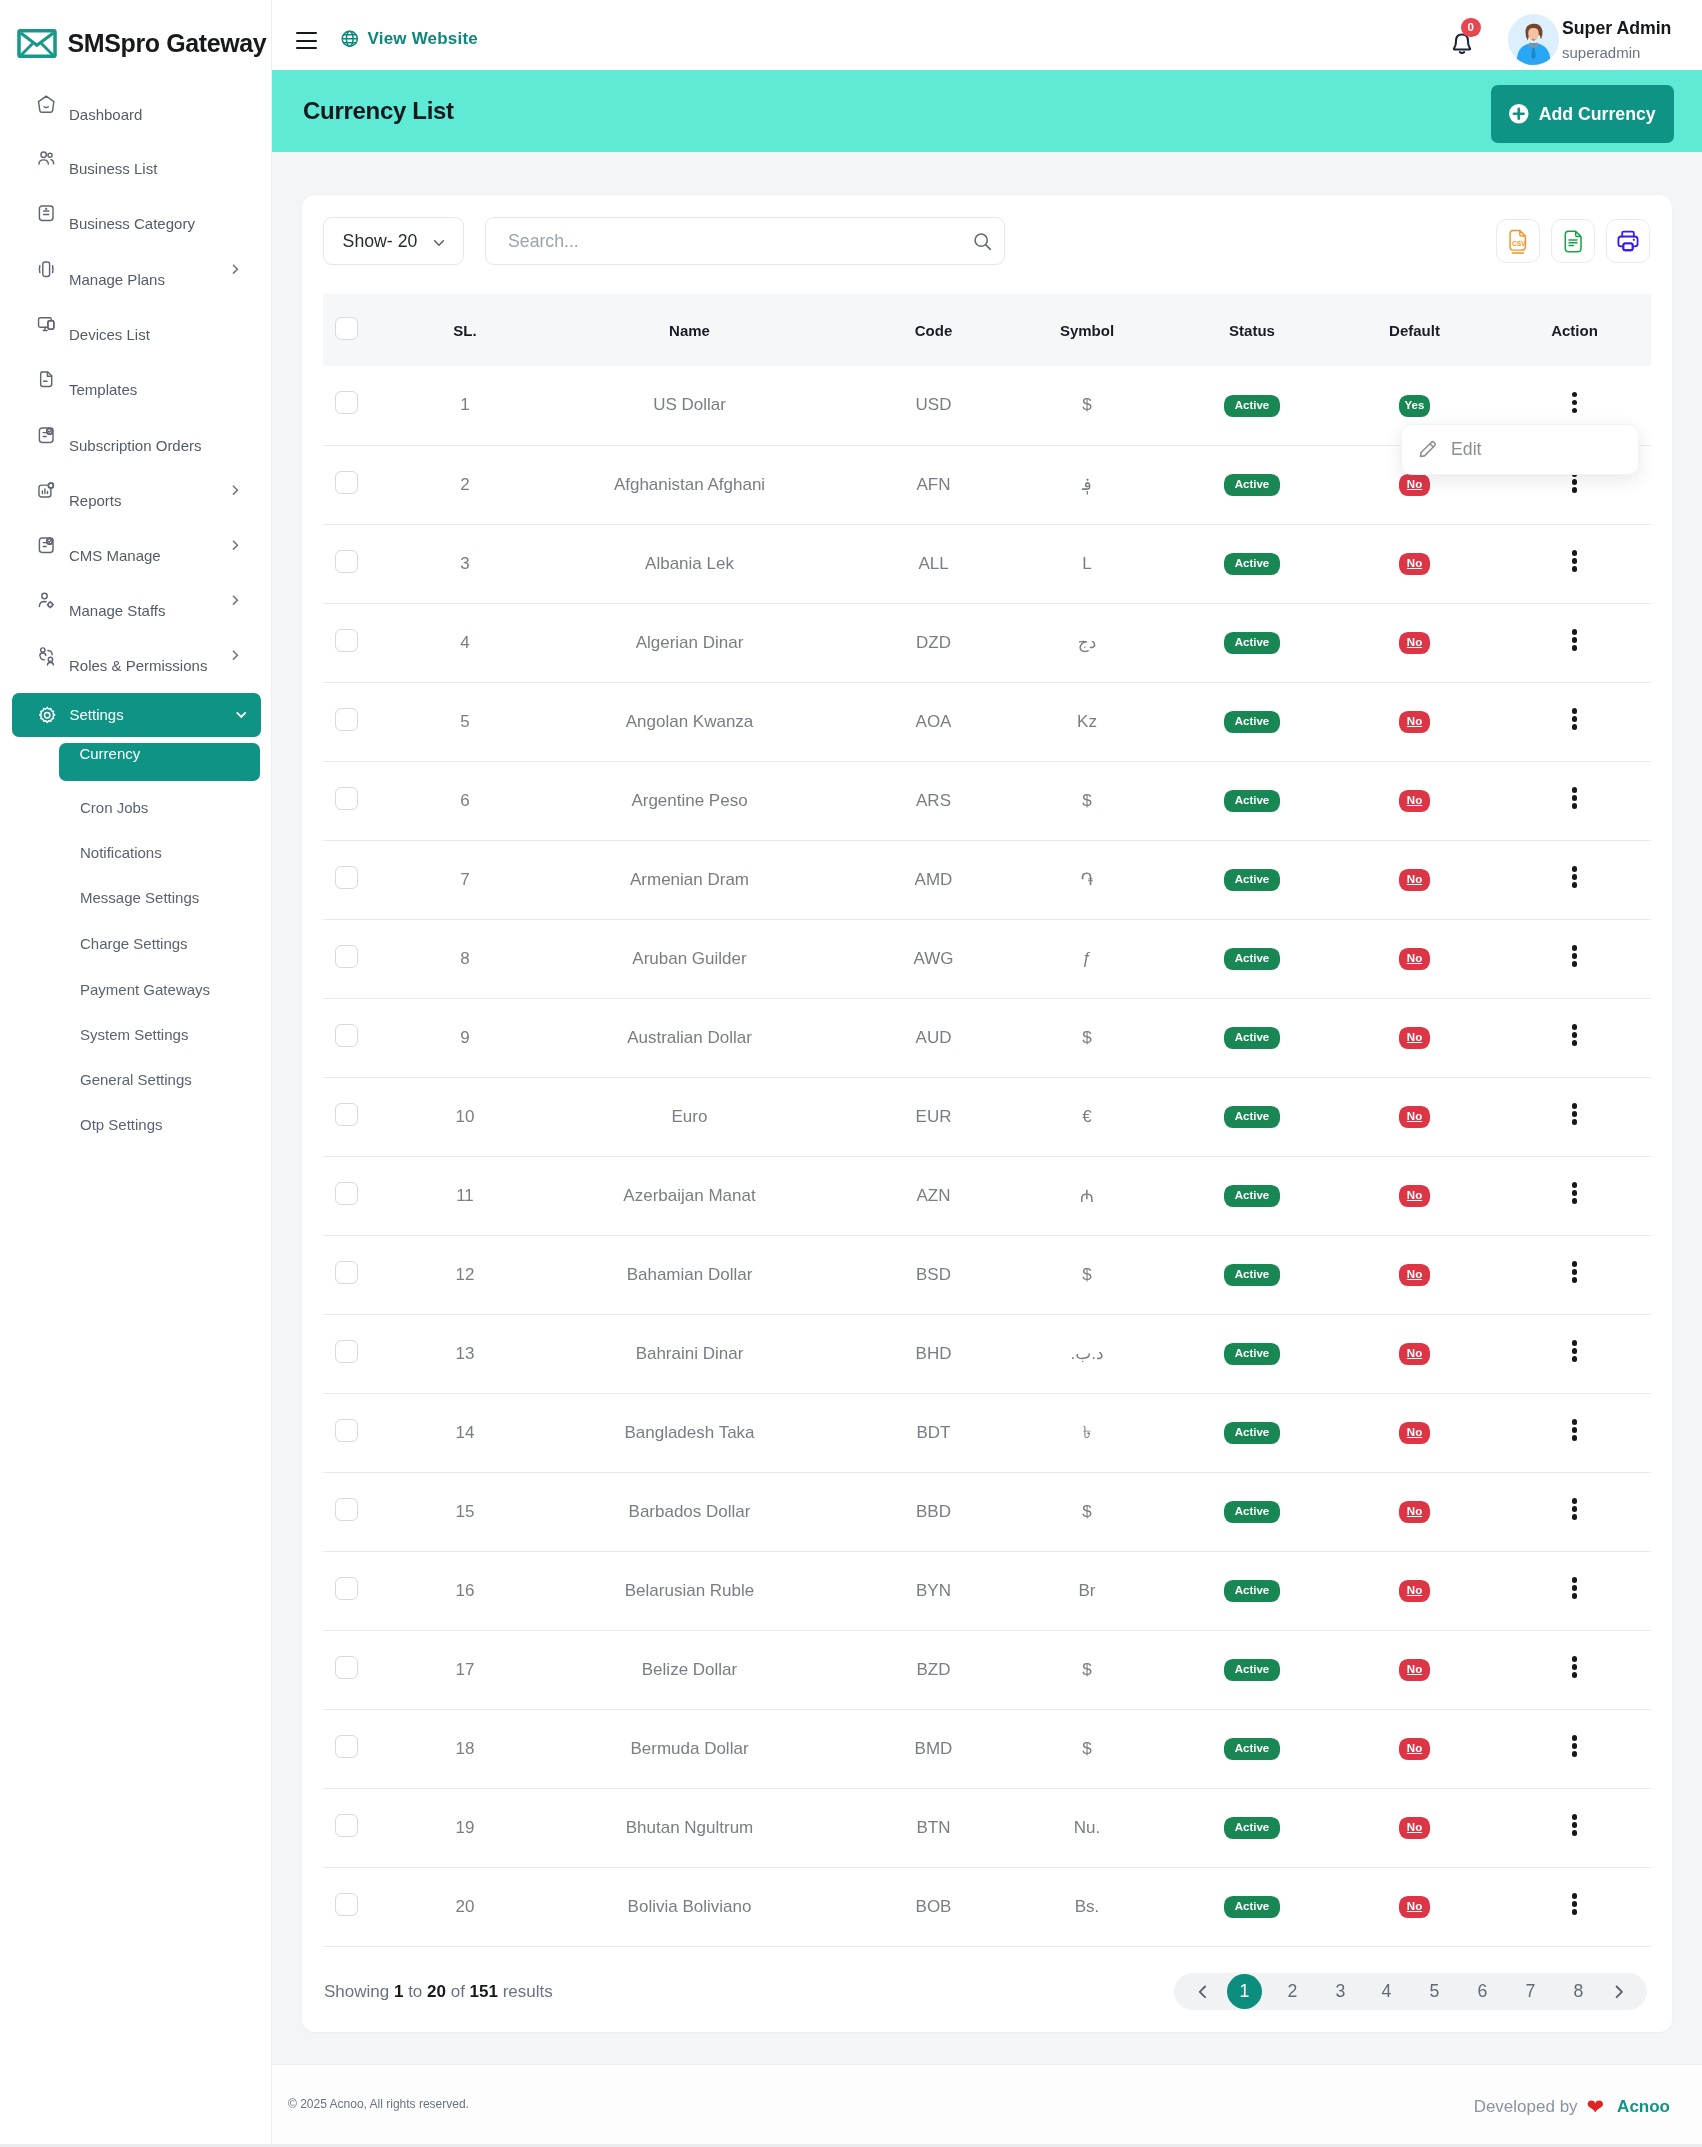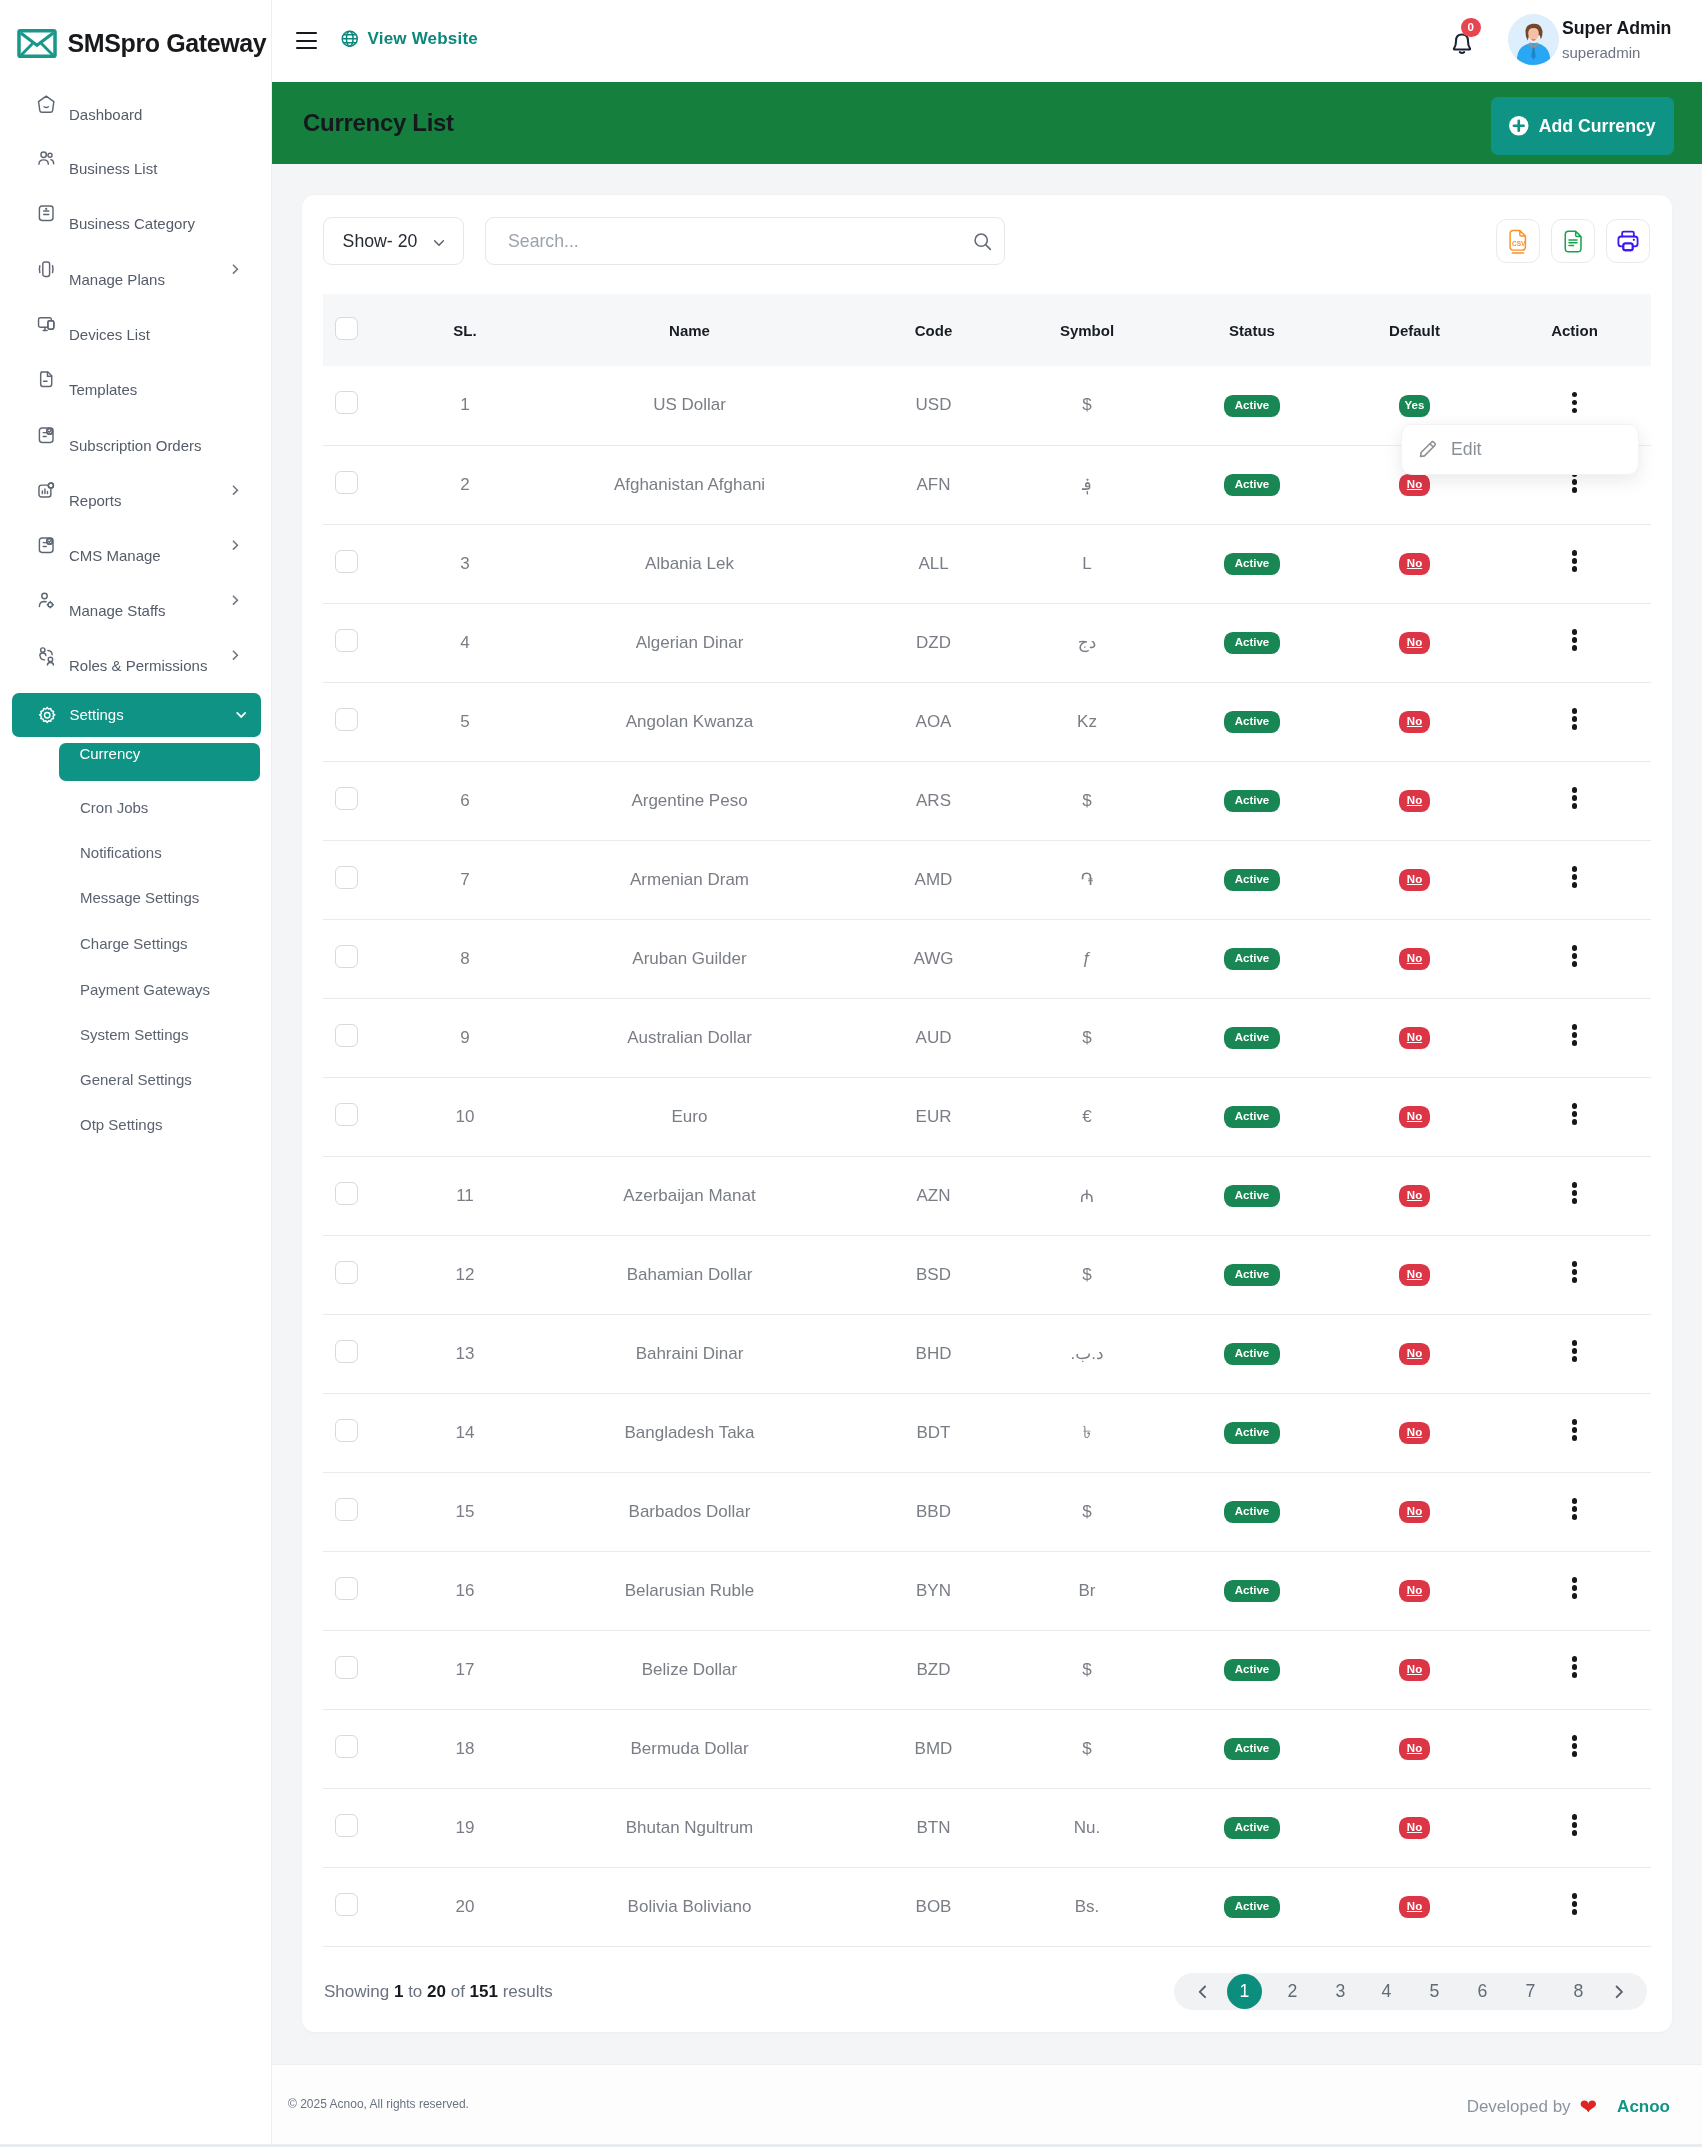--- a/index.html
+++ b/index.html
@@ -22,21 +22,21 @@
 .topbar { position:absolute; left:0; top:0; width:1430px; height:100px; background:#fff; border-bottom:0.9px solid #eef0f2; }
 .burger { position:absolute; left:24px; top:32px; width:21px; height:17.7px; }
 .burger span { position:absolute; left:0; width:21px; height:2.4px; background:#15181d; border-radius:1.8px; }
 .vw { position:absolute; left:68px; top:29px; display:flex; align-items:center; color:#0c877c; }
 .vw .tx { font-size:17px; font-weight:bold; margin-left:8px; letter-spacing:0.2px; }
 .bell { position:absolute; left:1177px; top:30px; width:26px; height:28px; color:#1b2338; }
 .bellbadge { position:absolute; left:1189px; top:17.7px; width:19.5px; height:19.5px; background:#e8464f; border-radius:50%; color:#fff; font-size:11.5px; font-weight:bold; text-align:center; line-height:19.5px; }
 .avatar { position:absolute; left:1236px; top:14px; width:51px; height:51px; border-radius:50%; overflow:hidden; background:#e3f1fb; }
 .uname { position:absolute; left:1290px; top:17.7px; font-size:17.7px; font-weight:bold; color:#15181d; }
 .urole { position:absolute; left:1290px; top:44px; font-size:15px; color:#6b7280; }
-.titlebar { position:absolute; left:0; top:82px; width:1430px; height:82px; background:#15803d; }
+.titlebar { position:absolute; left:0; top:70px; width:1430px; height:82px; background:#5eead4; }
 .ptitle { position:absolute; left:31px; top:26.6px; font-size:24px; font-weight:bold; color:#15181d; letter-spacing:-0.3px; }
 .addbtn { position:absolute; left:1219px; top:15px; width:183px; height:58px; background:#0e9384; border-radius:7px; color:#fff; display:flex; align-items:center; justify-content:center; }
 .addbtn .tx { font-size:17.7px; font-weight:600; margin-left:9.8px; }
 .card { position:absolute; left:30px; top:195px; width:1370px; height:1837px; background:#fff; border-radius:12.4px; box-shadow:0 0.9px 2.7px rgba(20,30,40,0.04); }
 .selbox { position:absolute; left:21px; top:22px; width:141px; height:48px; border:0.9px solid #e3e7ea; border-radius:8.9px; }
 .selbox .tx { position:absolute; left:18.6px; top:13.3px; font-size:17.7px; color:#272c33; }
 .selbox .chev { position:absolute; left:108px; top:17.7px; width:14px; height:14px; color:#555c66; }
 .searchbox { position:absolute; left:183px; top:22px; width:520px; height:48px; border:0.9px solid #e3e7ea; border-radius:8.9px; }
 .searchbox .tx { position:absolute; left:22px; top:13.3px; font-size:17.7px; color:#9aa3ae; }
 .searchbox .mag { position:absolute; left:486px; top:13.3px; width:21px; height:21px; color:#646b75; }
@@ -56,21 +56,21 @@
 .showing b { color:#15181d; }
 .pagewrap { position:absolute; left:872px; top:1778px; width:473px; height:37px; background:#f0f2f4; border-radius:18.6px; }
 .pnum { position:absolute; top:0; height:37px; line-height:37px; font-size:17.7px; color:#616a75; text-align:center; width:26.6px; }
 .pactive { position:absolute; left:53px; top:0.9px; width:35px; height:35px; border-radius:50%; background:#0b8e7e; color:#fff; font-size:17.7px; text-align:center; line-height:35px; }
 .pchev { position:absolute; top:9.8px; width:17.7px; height:17.7px; color:#5b636d; }
 .editpop { position:absolute; left:1401px; top:424px; width:238px; height:51px; background:#fff; border-radius:10.6px; box-shadow:0 5.3px 17.7px rgba(30,40,50,0.10); border:0.9px solid #f2f3f5; z-index:9; }
 .editpop .tx { position:absolute; left:49px; top:14px; font-size:17.7px; color:#8a9097; }
 .footer { position:absolute; left:0; top:2064px; width:1430px; height:80px; background:#fdfdfe; border-top:0.9px solid #eceef0; }
 .fleft { position:absolute; left:16px; top:32px; font-size:12px; color:#6b7280; }
 .fright { position:absolute; right:32px; top:32px; font-size:17px; color:#8a94a0; display:flex; align-items:center; }
-.fright .acnoo { color:#0f9585; font-weight:bold; margin-left:20px; }
+.fright .acnoo { color:#0f9585; font-weight:bold; margin-left:13px; }
 .fright .heart { color:#e02424; font-size:21px; margin-left:8.9px; line-height:17.7px; }
 .botstrip { position:absolute; left:0; top:2144px; width:1702px; height:3.5px; background:#e9ecef; z-index:10; }
 </style>
 </head>
 <body>
 <div class="sidebar">
   <div class="logo">
     <svg width="40" height="29" viewBox="0 0 45 33">
         <rect x="2" y="2" width="41" height="29" rx="1.5" fill="#fff" stroke="#18988a" stroke-width="4"></rect>
         <path d="M4 4.5 L22.5 18.5 L41 4.5" fill="none" stroke="#18988a" stroke-width="3.6"></path>

